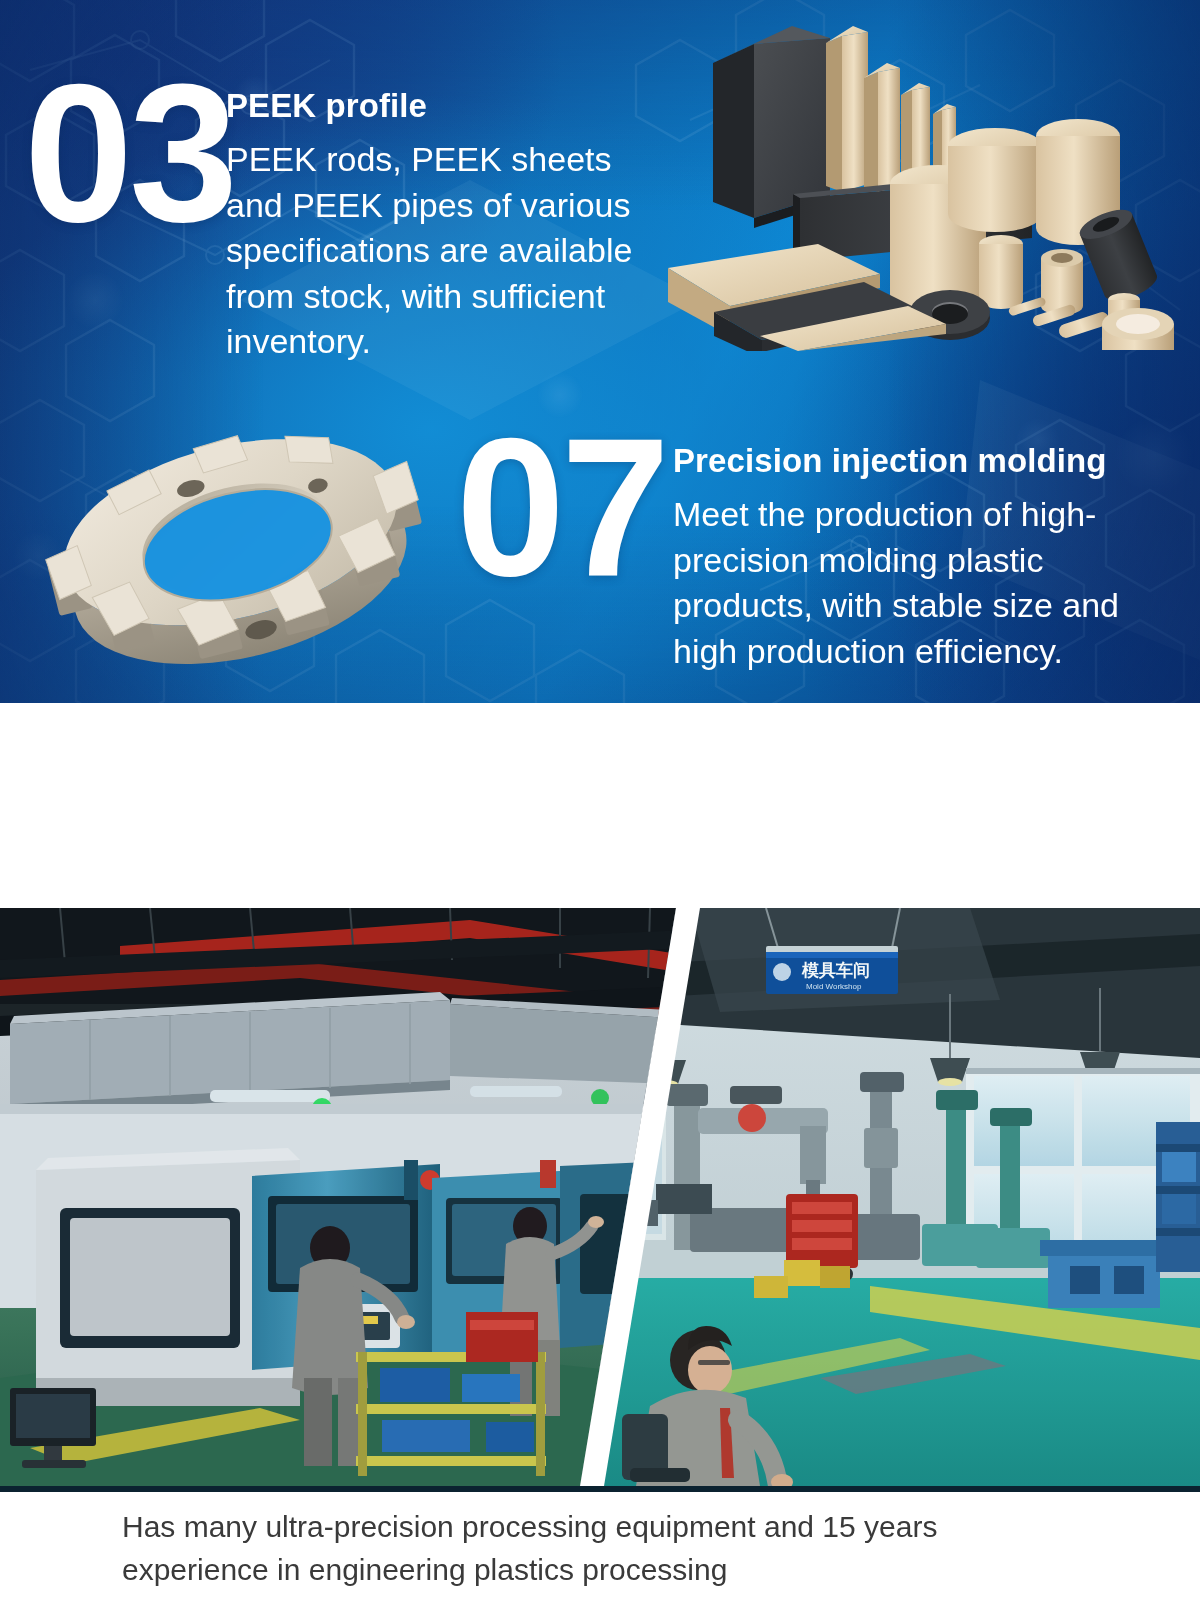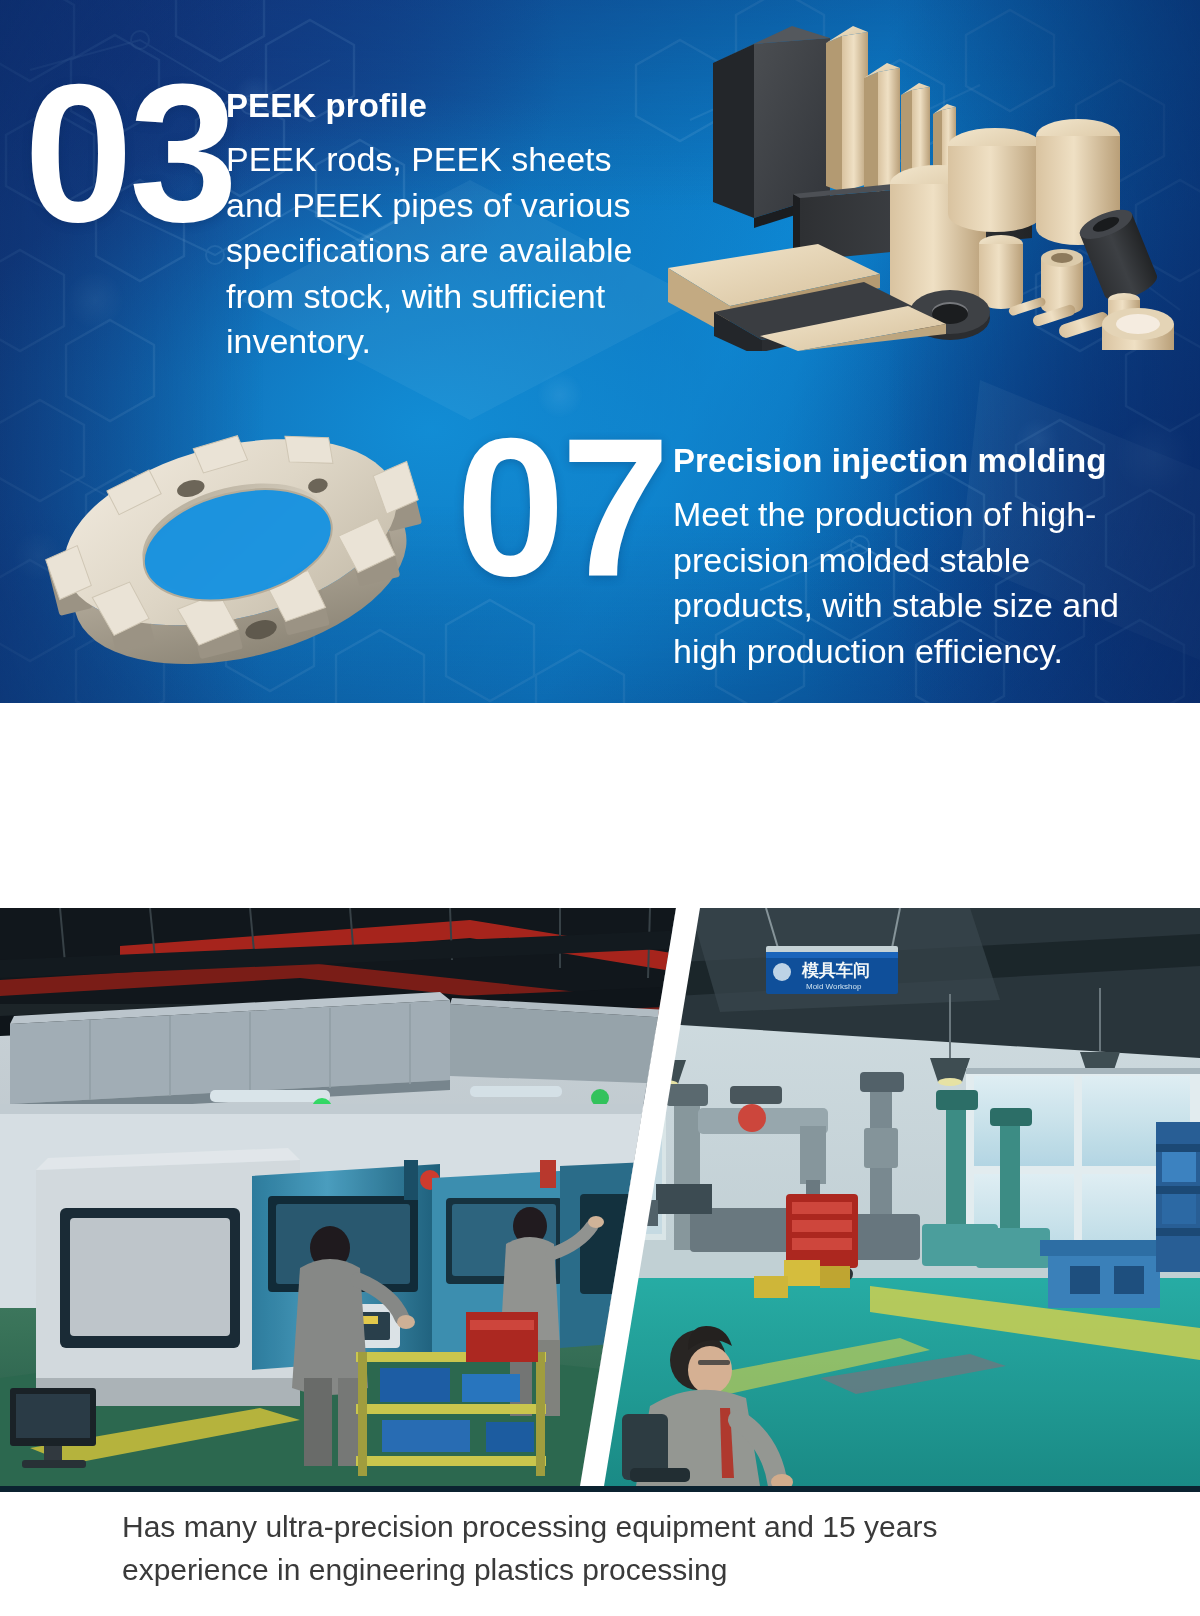--- a/index.html
+++ b/index.html
@@ -367,21 +367,21 @@
 
   <div class="bignum" id="num03">03</div>
   <div class="blk" id="blk03">
     <h3>PEEK profile</h3>
     <p>PEEK rods, PEEK sheets and PEEK pipes of various specifications are available from stock, with sufficient inventory.</p>
   </div>
 
   <div class="bignum" id="num04">07</div>
   <div class="blk" id="blk04">
     <h3>Precision injection molding</h3>
-    <p>Meet the production of high-precision molded stable products, with stable size and high production efficiency.</p>
+    <p>Meet the production of high-precision molding plastic products, with stable size and high production efficiency.</p>
   </div>
 </div>
 
 <div class="strengths">
   <svg class="arrow-svg" width="936" height="56" viewBox="0 0 936 56">
     <g fill="#0b6fc0">
       <polygon points="0,28 36,9 36,47"></polygon>
       <rect x="34" y="20" width="868" height="16"></rect>
       <polygon points="936,28 900,9 900,47"></polygon>
     </g>

